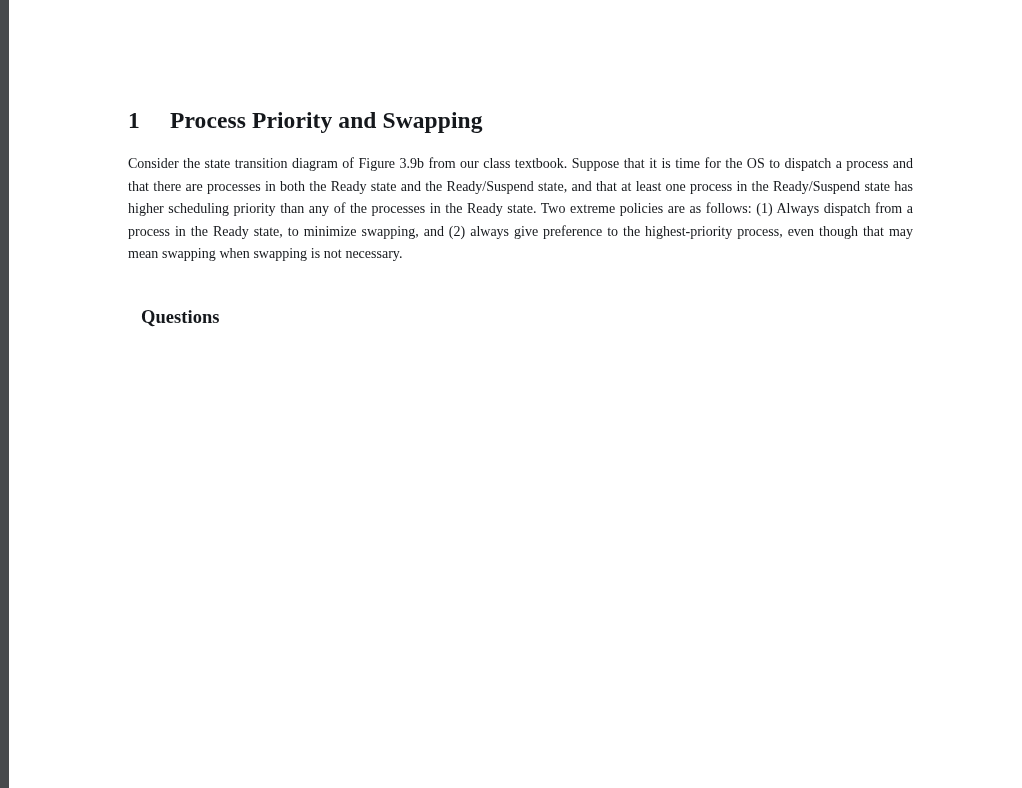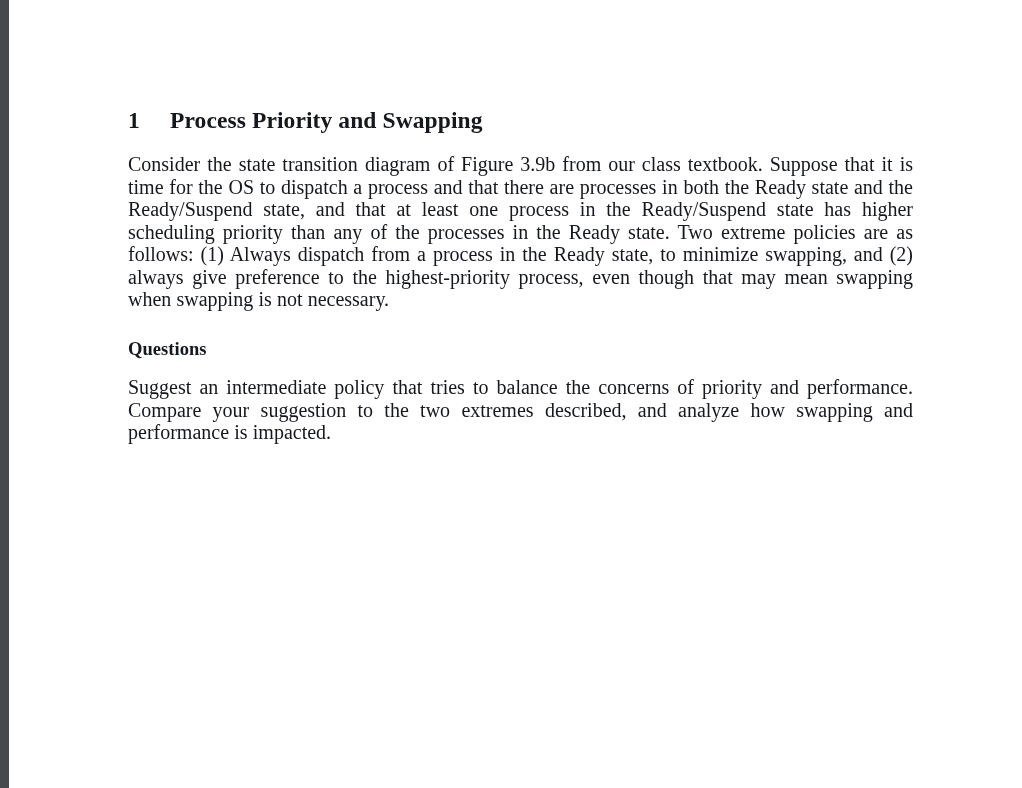--- a/index.html
+++ b/index.html
@@ -59,27 +59,27 @@
   }
   .section-title {
     display: inline-block;
     font-family: Liberation Serif, serif;
   }
 
   .subsection-heading {
     font-size: 18.5px;
     font-weight: bold;
     line-height: 1.2;
-    margin: 0;
+    margin: 13px;
     padding-top: 27.5px;
     letter-spacing: 0.05px;
   }
 
   p.body-para {
-    font-size: 20px;
+    font-size: 14px;
     line-height: 22.5px;
     margin: 0;
     padding-top: 19px;
     text-align: justify;
     text-justify: inter-word;
     -webkit-hyphens: none;
     hyphens: none;
     word-spacing: 0.2px;
   }
   p.body-para.tight {
@@ -96,16 +96,15 @@
 
     <h1 class="section-heading">
       <span class="section-number">1</span>
       <span class="section-title">Process Priority and Swapping</span>
     </h1>
 
     <p class="body-para">Consider the state transition diagram of Figure 3.9b from our class textbook. Suppose that it is time for the OS to dispatch a process and that there are processes in both the Ready state and the Ready/Suspend state, and that at least one process in the Ready/Suspend state has higher scheduling priority than any of the processes in the Ready state. Two extreme policies are as follows: (1) Always dispatch from a process in the Ready state, to minimize swapping, and (2) always give preference to the highest-priority process, even though that may mean swapping when swapping is not necessary.</p>
 
     <h2 class="subsection-heading">Questions</h2>
 
-    <p class="body-para tight">Suggest an intermediate policy that tries to balance the concerns of priority and performance. Compare your suggestion to the two extremes described, and analyze how swapping and performance is impacted.</p>
 
   </div>
 </div>
 
 </body></html>

